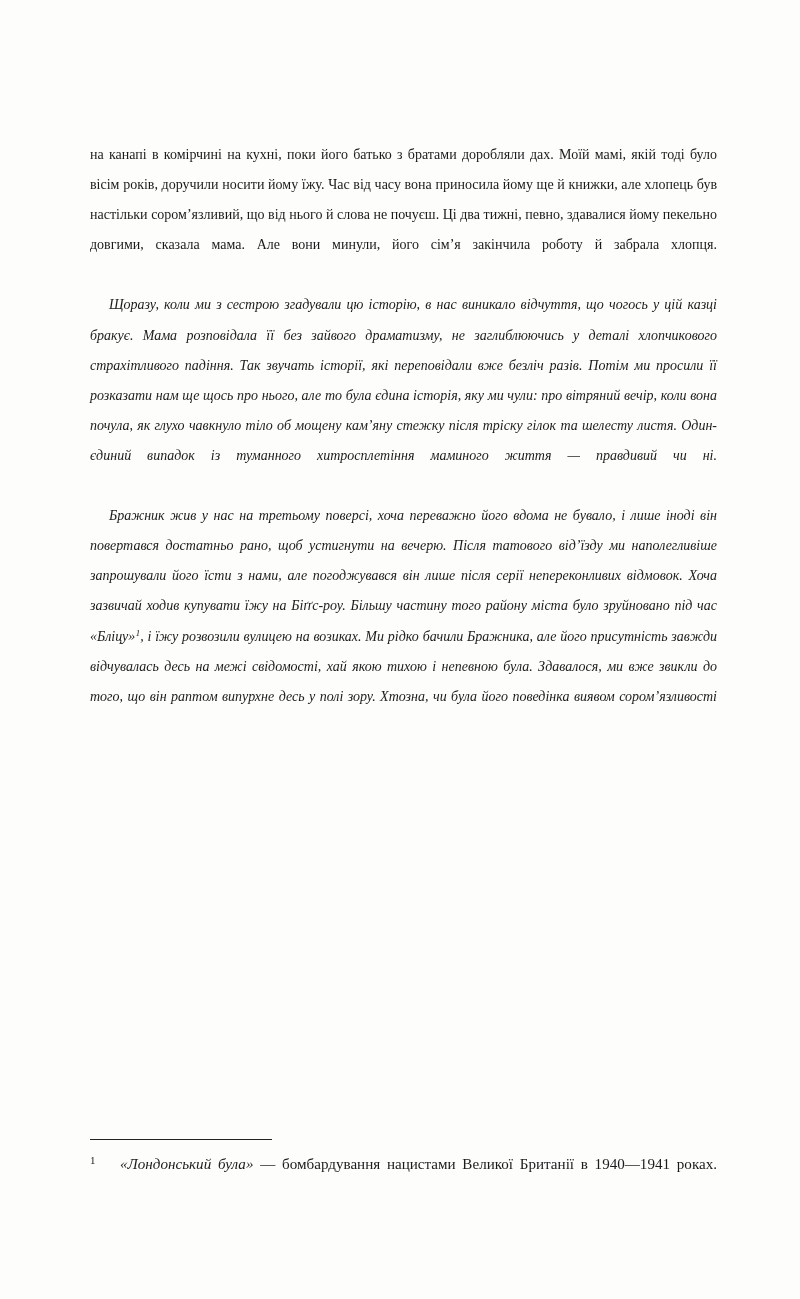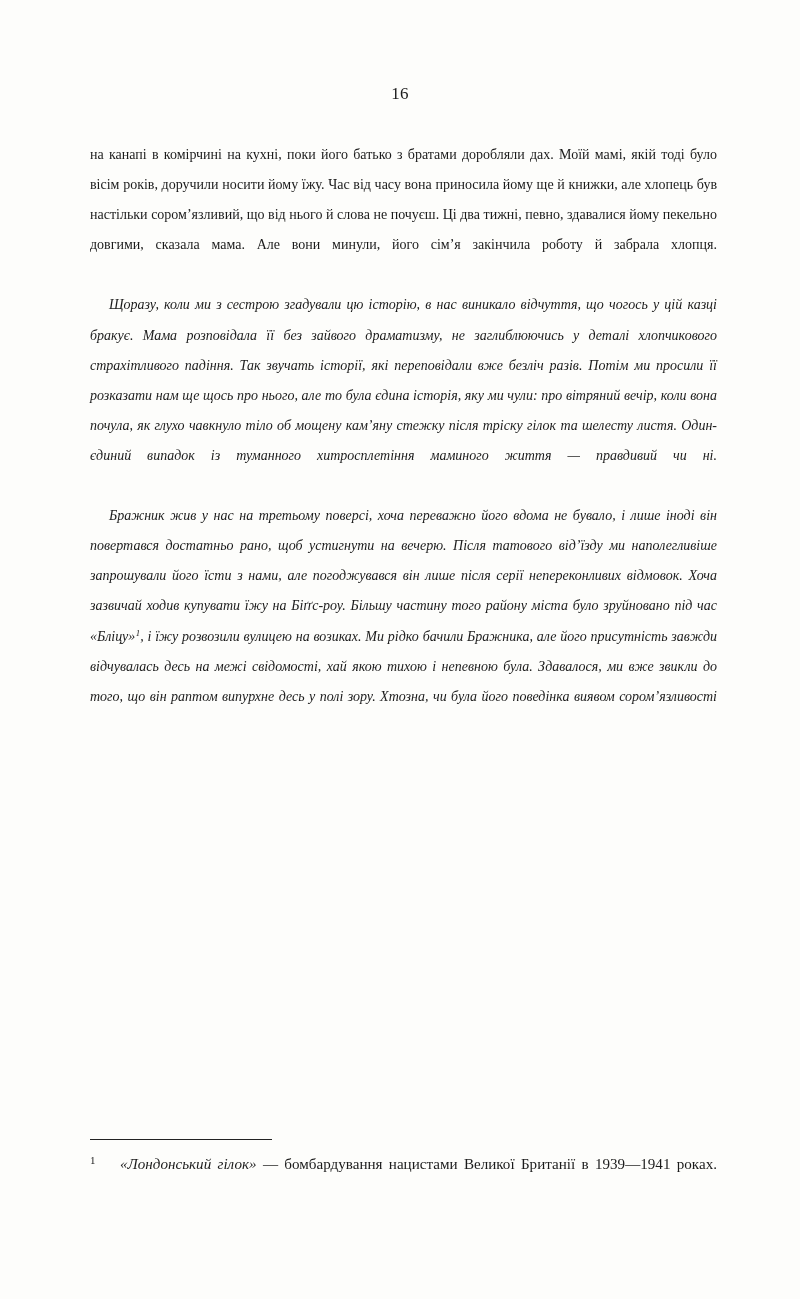--- a/index.html
+++ b/index.html
@@ -113,33 +113,32 @@
   }
   .fn-title {
     font-style: italic;
   }
 </style>
 </head>
 <body style="background: rgb(253, 253, 251); color: rgb(27, 27, 27);">
 
 <div class="page">
 
-  <div class="folio">16</div>
 
   <div class="textblock">
 
     <p class="para">на канапі в комірчині на кухні, поки його батько з братами доробляли дах. Моїй мамі, якій тоді було вісім років, доручили носити йому їжу. Час від часу вона приносила йому ще й книжки, але хлопець був настільки сором’язливий, що від нього й слова не почуєш. Ці два тижні, певно, здавалися йому пекельно довгими, сказала мама. Але вони минули, його сім’я закінчила роботу й забрала хлопця.</p>
 
     <p class="para indent">Щоразу, коли ми з сестрою згадували цю історію, в нас виникало відчуття, що чогось у цій казці бракує. Мама розповідала її без зайвого драматизму, не заглиблюючись у деталі хлопчикового страхітливого падіння. Так звучать історії, які переповідали вже безліч разів. Потім ми просили її розказати нам ще щось про нього, але то була єдина історія, яку ми чули: про вітряний вечір, коли вона почула, як глухо чавкнуло тіло об мощену кам’яну стежку після тріску гілок та шелесту листя. Один-єдиний випадок із туманного хитросплетіння маминого життя — правдивий чи ні.</p>
 
     <p class="para indent"><span>Бражник жив у нас на третьому поверсі, хоча переважно його вдома не бувало, і лише іноді він повертався достатньо рано, щоб устигнути на вечерю. Після татового від’їзду ми наполегливіше запрошували його їсти з нами, але погоджувався він лише після серії непереконливих відмовок. Хоча зазвичай ходив купувати їжу на Біґґс-роу. Більшу частину того району міста було зруйновано під час «Бліцу»</span><sup class="fn-ref">1</sup><span>, і їжу розвозили вулицею на возиках. Ми рідко бачили Бражника, але його присутність завжди відчувалась десь на межі свідомості, хай якою тихою і непевною була. Здавалося, ми вже звикли до того, що він раптом випурхне десь у полі зору. Хтозна, чи була його поведінка виявом сором’язливості</span></p>
 
   </div>
 
   <div class="footnotes">
     <div class="fn-rule"></div>
     <div class="fn-item">
       <span class="fn-num">1</span>
-      <span class="fn-body"><span class="fn-title">«Лондонський гілок»</span><span> — бомбардування нацистами Великої Британії в 1939—1941 роках.</span></span>
+      <span class="fn-body"><span class="fn-title">«Лондонський була»</span><span> — бомбардування нацистами Великої Британії в 1940—1941 роках.</span></span>
     </div>
   </div>
 
 </div>
 
 </body></html>

